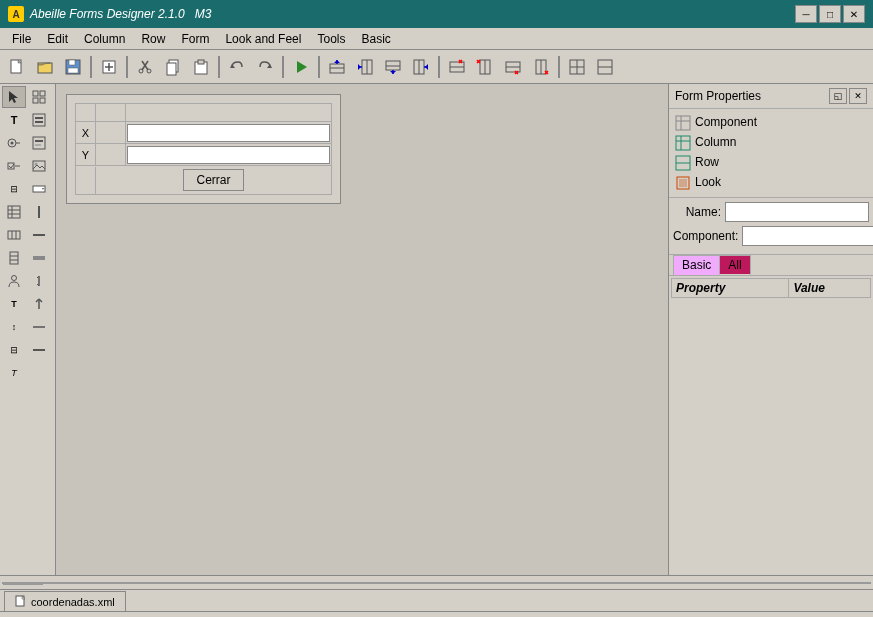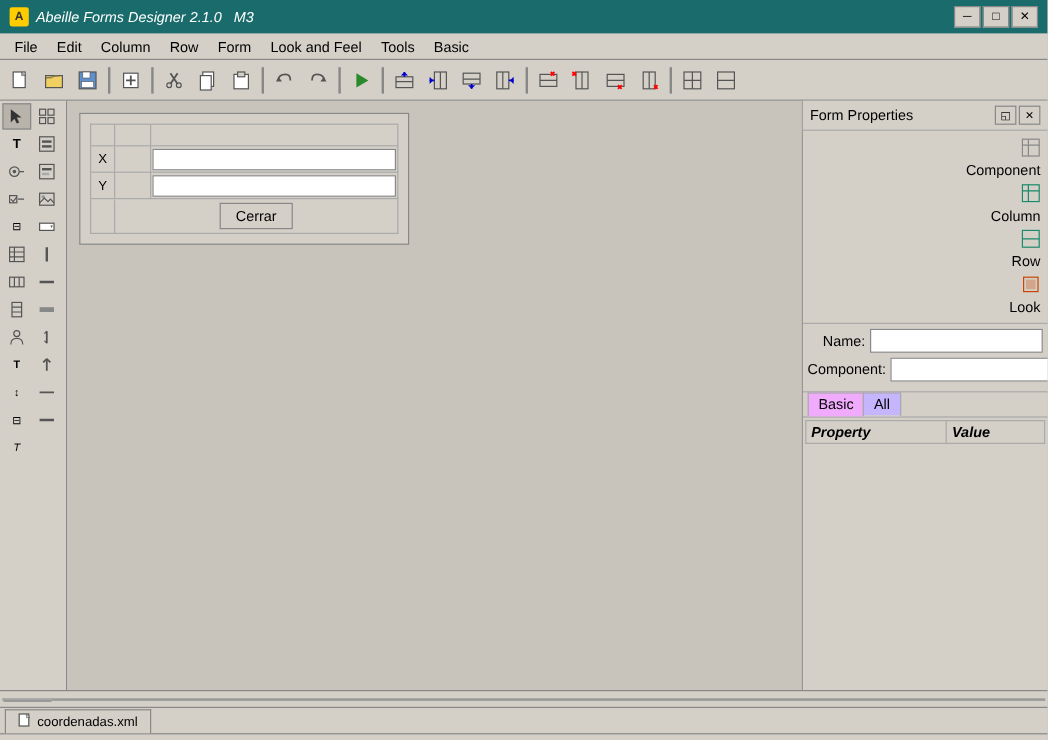--- a/index.html
+++ b/index.html
@@ -207,26 +207,25 @@
       cursor: pointer;
     }
 
     
     #component-list {
       padding: 4px 2px;
       border-bottom: 1px solid #aaa;
     }
     .component-item {
       display: flex;
-      align-items: flex-end;
+      align-items: flex-start;
       padding: 2px 4px;
       gap: 4px;
       cursor: pointer;
       font-size: 12px;
-      flex-direction: column;
     }
     .comp-icon {
       width: 16px;
       height: 16px;
       display: flex;
       align-items: center;
       justify-content: center;
       font-size: 10px;
     }
 
@@ -264,21 +263,21 @@
     .prop-tab {
       padding: 2px 8px;
       font-size: 12px;
       cursor: pointer;
       border: 1px solid #aaa;
       border-bottom: none;
       background: #f0abfc;
       margin-right: -1px;
     }
     .prop-tab.active {
-      background: #c4b5fd;
+      background: #be185d;
       border-bottom: 1px solid #d4d0c8;
       position: relative;
       z-index: 1;
     }
 
     
     #property-table {
       width: 100%;
       border-collapse: collapse;
       font-size: 12px;

